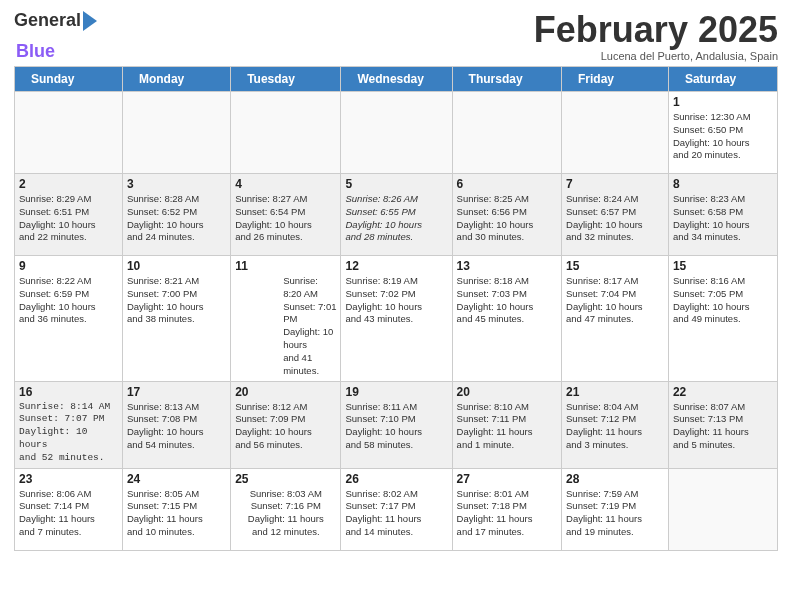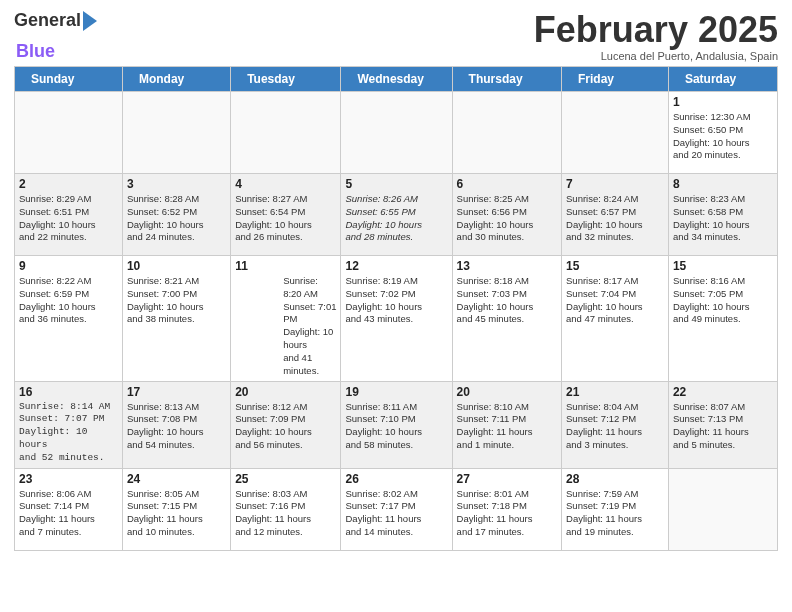--- a/index.html
+++ b/index.html
@@ -314,21 +314,21 @@
           </td>
           <td>
             <span class="day-num">24</span>
             <div class="day-info" style="white-space: pre-line;">Sunrise: 8:05 AM
 Sunset: 7:15 PM
 Daylight: 11 hours
 and 10 minutes.</div>
           </td>
           <td>
             <span class="day-num">25</span>
-            <div class="day-info" style="white-space: pre-line;">Sunrise: 8:03 AM
+            <div class="day-info" style="white-space: pre-line; text-align: center;">Sunrise: 8:03 AM
 Sunset: 7:16 PM
 Daylight: 11 hours
 and 12 minutes.</div>
           </td>
           <td>
             <span class="day-num">26</span>
             <div class="day-info" style="white-space: pre-line;">Sunrise: 8:02 AM
 Sunset: 7:17 PM
 Daylight: 11 hours
 and 14 minutes.</div>

